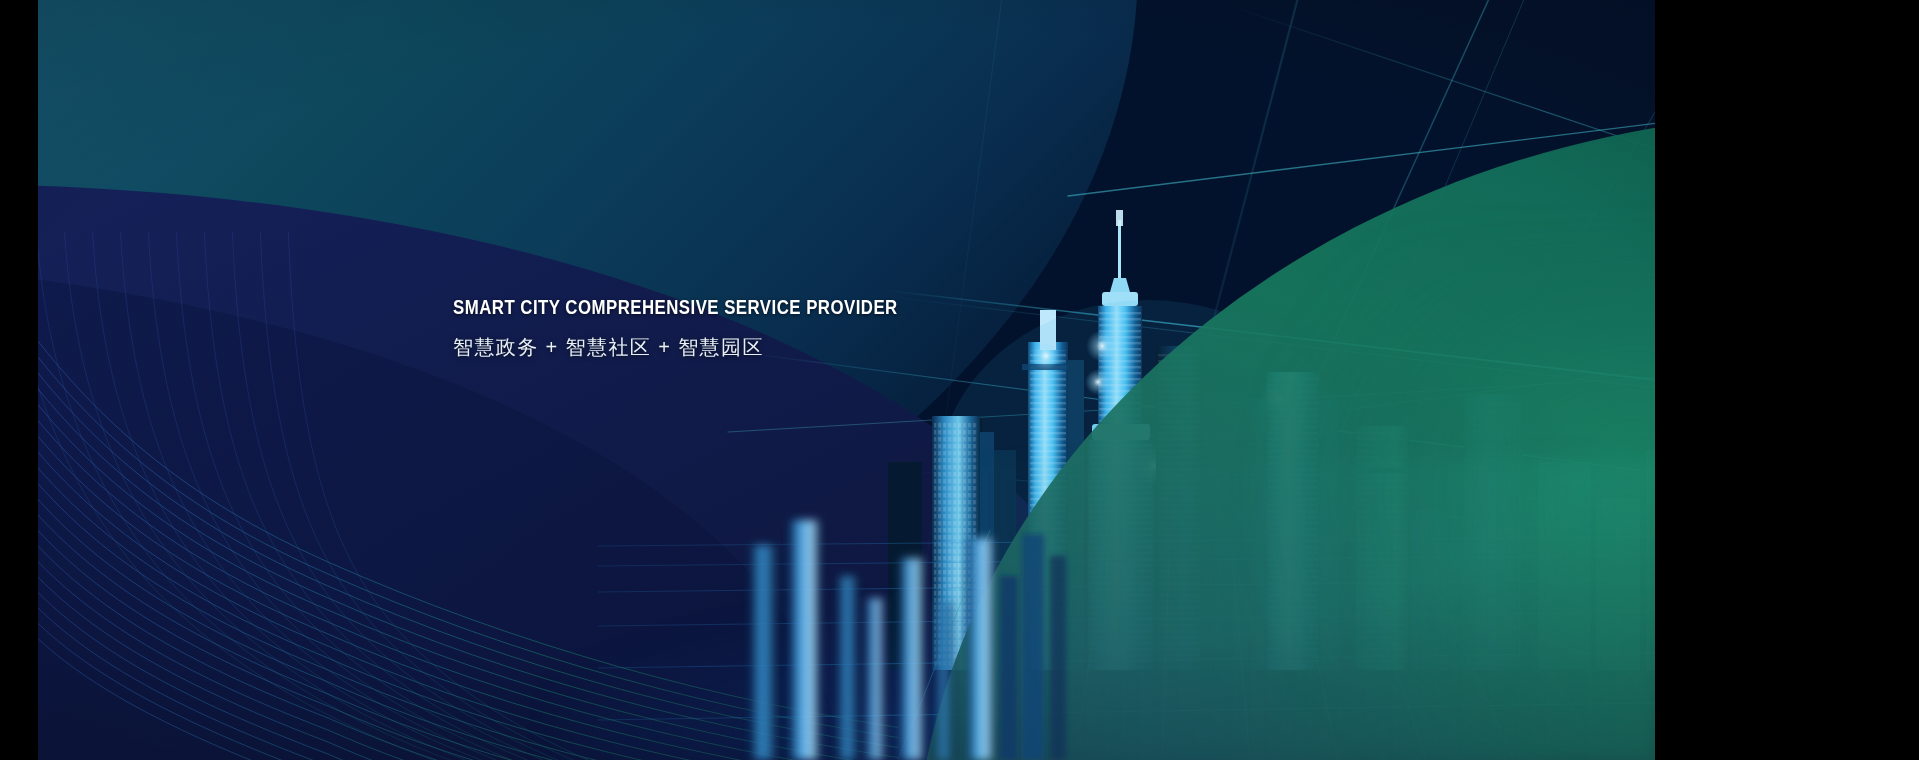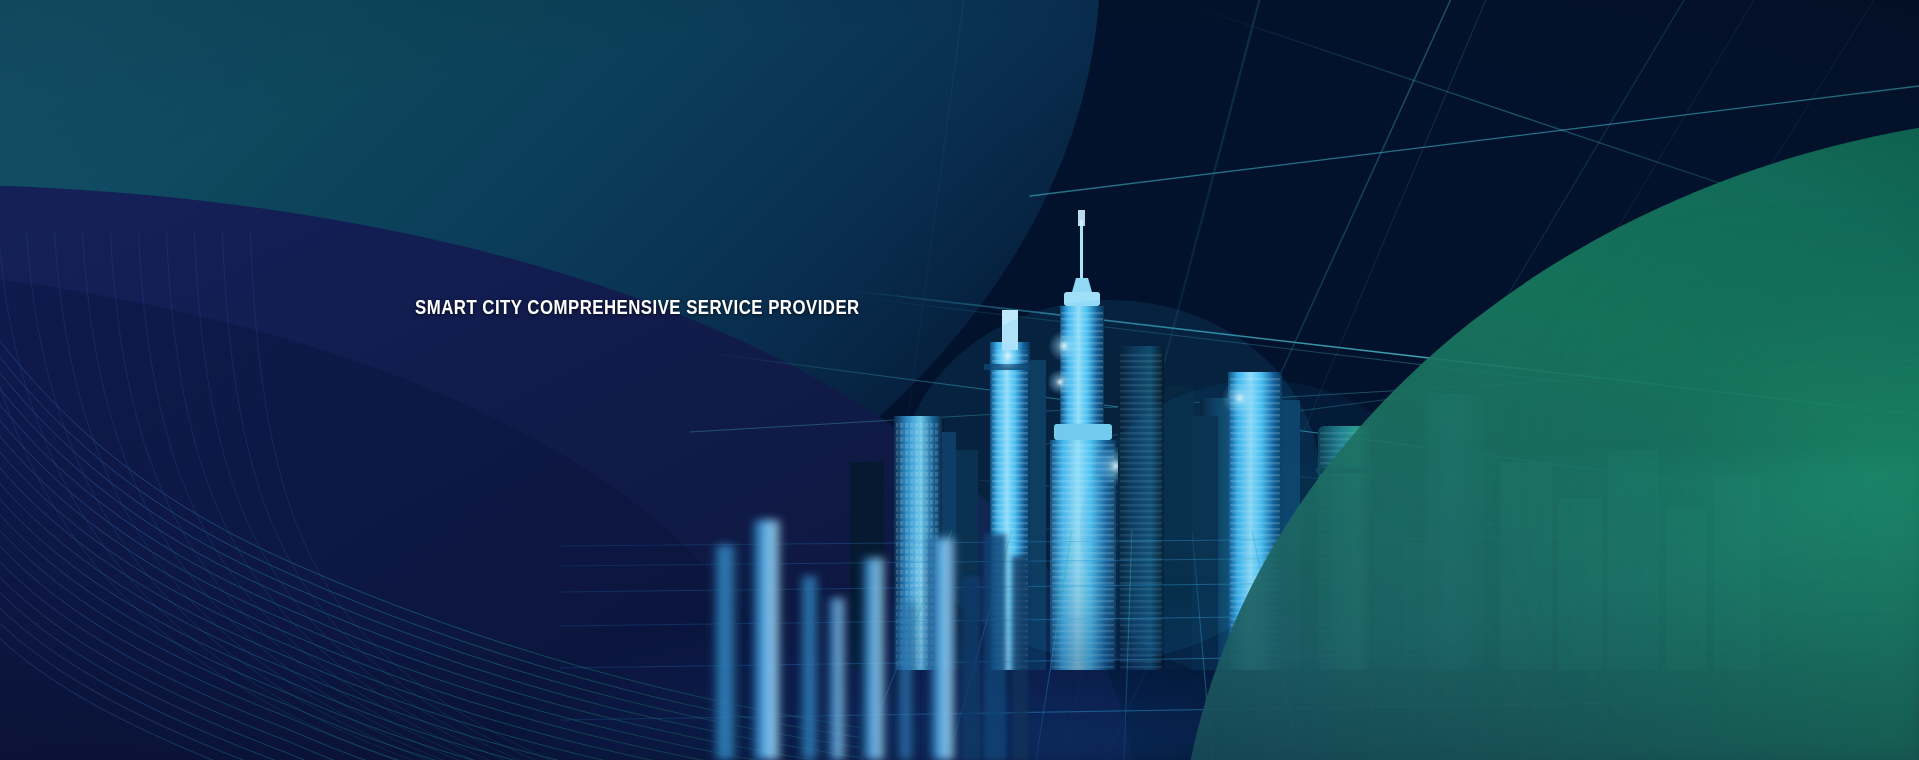--- a/index.html
+++ b/index.html
@@ -1,24 +1,25 @@
 <!DOCTYPE html>
 <html><head>
 <meta charset="utf-8">
 <style>
   * { margin:0; padding:0; box-sizing:border-box; }
   html,body { background:#000; }
   body { font-family:"Liberation Sans", sans-serif; }
 
   .banner{
     position:relative;
-    width:1919px;
+    width:1617px;
     height:760px;
     overflow:hidden;
     background:#ef4444;
+    margin-left:38px;
   }
 
   
   .sky-base{
     position:absolute; inset:0;
     background:
       radial-gradient(120% 90% at 72% 18%, #000409 0%, #01060f 28%, rgba(3,14,38,0) 62%),
       linear-gradient(100deg, #0a2b4e 0%, #072murky 0%, #05264a 8%, #041a3c 26%, #031432 48%, #020c22 70%, #01070f 88%, #000308 100%);
     background-color:#03122c;
   }
@@ -483,15 +484,16 @@
   </svg>
 
   <div class="green-sweep"></div>
   <div class="green-sweep-soft"></div>
   <div class="green-bottom-fade"></div>
 
   <div class="vignette"></div>
 
   <div class="copy">
     <div class="eyebrow">SMART CITY COMPREHENSIVE SERVICE PROVIDER</div>
+    <div class="tagline">智慧政务 + 智慧社区 + 智慧园区</div>
   </div>
 
 </div>
 
 </body></html>

